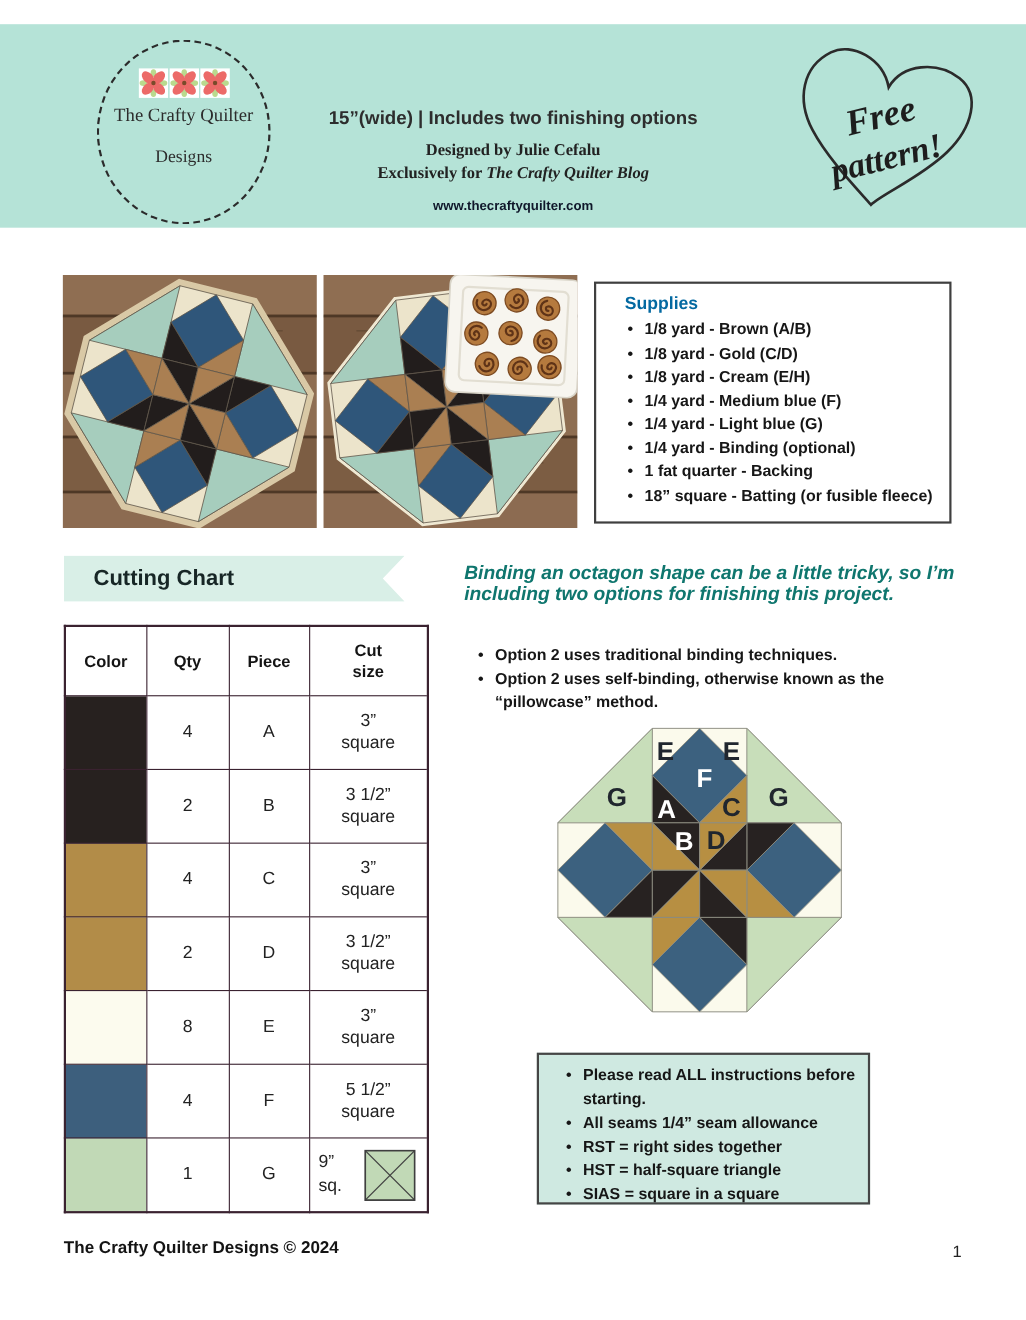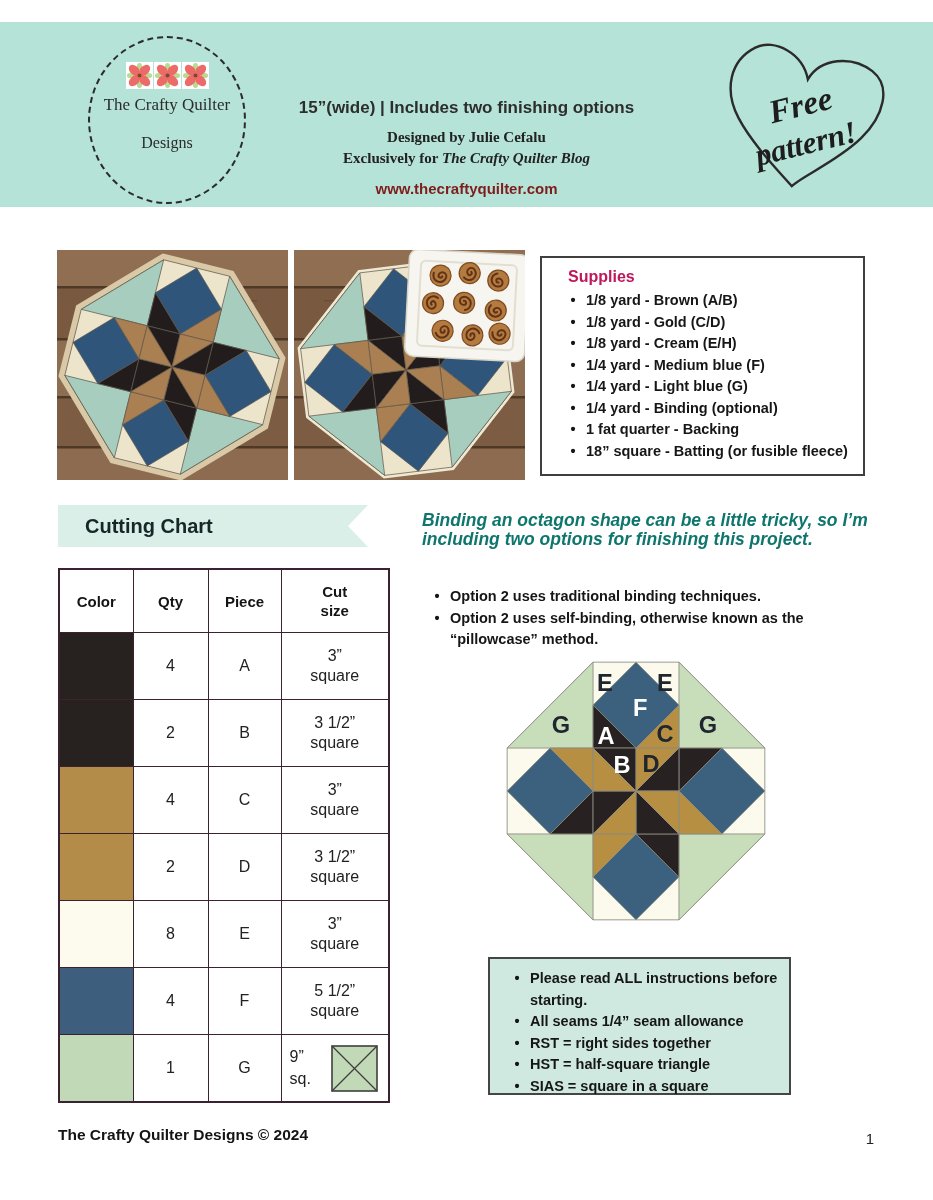--- a/index.html
+++ b/index.html
@@ -7,38 +7,38 @@
         font-family:"Liberation Sans",sans-serif;color:#1f1f1f;}
 
   
   .band{position:absolute;left:0;top:22px;width:933px;height:185px;}
   .hc{position:absolute;left:0;width:100%;text-align:center;}
   .title{top:32px;font-family:"Liberation Serif",serif;font-size:31px;font-weight:600;color:#3a3a3a;letter-spacing:.3px;}
   .subtitle{top:76px;font-size:17px;font-weight:600;color:#2d2d2d;}
   .designed{top:107px;font-family:"Liberation Serif",serif;font-size:15px;font-weight:700;color:#222;}
   .exclusive{top:128px;font-family:"Liberation Serif",serif;font-size:15px;font-weight:700;color:#222;}
   .exclusive .it{font-style:italic;}
-  .website{top:158px;font-size:15px;font-weight:700;color:#7f1d1d;}
+  .website{top:158px;font-size:12px;font-weight:700;color:#0f172a;}
 
   .logo{position:absolute;left:88px;top:14px;width:154px;height:164px;
         border:2px dashed #2b2b2b;border-radius:50%;text-align:center;}
   .logo-flowers{margin-top:24px;display:flex;justify-content:center;gap:1px;}
   .logo-name{font-family:"Liberation Serif",serif;font-size:17px;color:#2c2c2c;margin-top:6px;}
   .logo-sub{font-family:"Liberation Serif",serif;font-size:16px;color:#2c2c2c;margin-top:19px;}
 
   .heart-wrap{position:absolute;left:703px;top:12px;width:200px;height:170px;}
 
   
   .photo{position:absolute;top:250px;width:231px;height:230px;}
   .photo.left{left:57px;} .photo.right{left:294px;}
 
   
   .supplies{position:absolute;left:540px;top:256px;width:325px;height:220px;background:#fff;
             border:2px solid #3f3f3f;box-sizing:border-box;padding:8px 4px 0 18px;}
-  .supplies h3{margin:2px 0 4px 8px;font-size:16px;font-weight:600;color:#be185d;}
+  .supplies h3{margin:2px 0 4px 8px;font-size:16px;font-weight:600;color:#0369a1;}
   ul.blist{list-style:none;margin:0;padding:0;}
   ul.blist li{display:flex;line-height:21.5px;font-size:14.5px;font-weight:600;color:#161616;}
   ul.blist li::before{content:"•";flex:none;width:26px;text-align:center;}
 
   
   .banner{position:absolute;left:58px;top:505px;width:310px;height:42px;
           clip-path:polygon(0 0,100% 0,calc(100% - 20px) 50%,100% 100%,0 100%);
           line-height:42px;padding-left:27px;box-sizing:border-box;
           font-size:20px;font-weight:600;color:#172626;}
   table.cut{position:absolute;left:58px;top:568px;width:330px;border-collapse:collapse;table-layout:fixed;}

